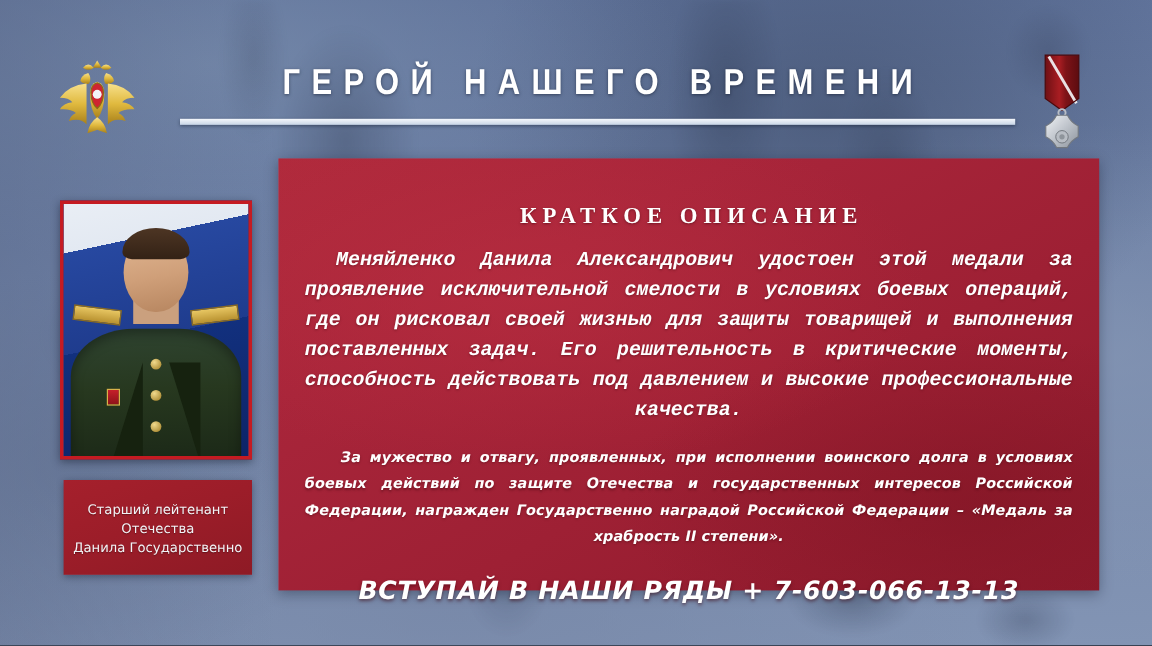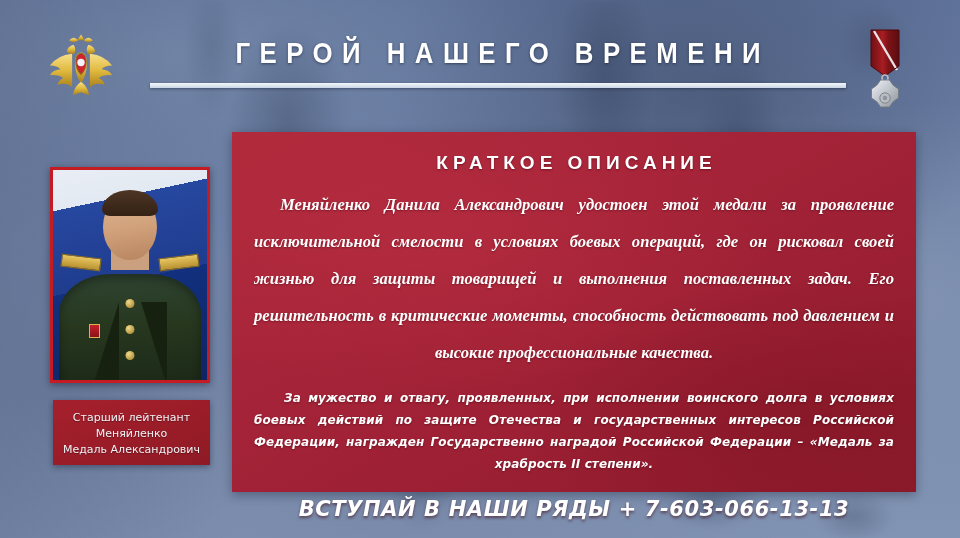--- a/index.html
+++ b/index.html
@@ -49,21 +49,21 @@
   }
   .bg-tint-left {
     position: absolute;
     left: 0; top: 0; bottom: 0; width: 24%;
     background: linear-gradient(90deg, rgba(92,106,138,.45), rgba(92,106,138,0));
   }
 
   
   .header {
     position: absolute;
-    left: 0; top: 0;
+    left: 0; top: 16px;
     width: 960px;
     height: 126px;
   }
   .emblem {
     position: absolute;
     left: 44px; top: 30px;
     width: 74px; height: 74px;
   }
   .medal {
     position: absolute;
@@ -190,21 +190,21 @@
     border-radius: 50%;
     background: radial-gradient(circle at 35% 32%, #f0d98c, #9c7a20);
   }
   .portrait .btn1 { bottom: 72px; }
   .portrait .btn2 { bottom: 46px; }
   .portrait .btn3 { bottom: 20px; }
 
   .caption-box {
     position: absolute;
     left: 53px; top: 400px;
-    width: 157px; height: 65px;
+    width: 157px; height: 79px;
     background: linear-gradient(160deg, #a5202c 0%, #9c1d29 45%, #8e1a25 100%);
     box-shadow: 0 2px 6px rgba(10,18,34,.40);
     display: flex;
     flex-direction: column;
     align-items: center;
     justify-content: center;
     box-sizing: border-box;
     padding: 2px 4px 0;
   }
   .caption-line {
@@ -226,35 +226,35 @@
       radial-gradient(ellipse 70% 60% at 30% 30%, rgba(190,48,66,.50), rgba(190,48,66,0) 70%),
       radial-gradient(ellipse 60% 55% at 85% 80%, rgba(126,20,34,.55), rgba(126,20,34,0) 72%),
       linear-gradient(152deg, #b02a3c 0%, #a8253a 28%, #9e2034 60%, #8d1a2c 100%);
     box-shadow: 0 3px 10px rgba(10,18,34,.35);
     box-sizing: border-box;
     padding: 18px 22px 0;
   }
   .panel-heading {
     color: #ffffff;
     text-align: center;
-    font-family: Liberation Sans, sans-serif;
+    font-family: Liberation Serif, serif;
     font-weight: 700;
     font-size: 19px;
     letter-spacing: 5px;
     text-indent: 5px;
-    margin: 2px 0 12px;
+    margin: 20px 0 12px;
     text-shadow: 0 1px 2px rgba(60,6,14,.55);
   }
   .para {
     color: #ffffff;
-    font-family: Liberation Serif, serif;
+    font-family: Liberation Mono, monospace;
     font-style: italic;
     font-weight: 700;
     font-size: 16.6px;
-    line-height: 37px;
+    line-height: 25px;
     text-align: justify;
     text-align-last: center;
     text-indent: 26px;
     margin: 0 0 4px;
     text-shadow: 0 1px 2px rgba(60,6,14,.45);
   }
   .para-2 {
     font-family: "DejaVu Sans", sans-serif;
     font-style: italic;
     font-weight: 700;
@@ -362,22 +362,22 @@
       <div class="hair"></div>
       <div class="badge"></div>
       <div class="btn1"></div>
       <div class="btn2"></div>
       <div class="btn3"></div>
     </div>
   </div>
 
   <div class="caption-box">
     <div class="caption-line">Старший лейтенант</div>
-    <div class="caption-line">Меняйленко</div>
-    <div class="caption-line">Медаль Александрович</div>
+    <div class="caption-line">Отечества</div>
+    <div class="caption-line">Данила Государственно</div>
   </div>
 
   <div class="panel">
     <div class="panel-heading">КРАТКОЕ ОПИСАНИЕ</div>
     <p class="para">Меняйленко Данила Александрович удостоен этой медали за проявление исключительной смелости в условиях боевых операций, где он рисковал своей жизнью для защиты товарищей и выполнения поставленных задач. Его решительность в критические моменты, способность действовать под давлением и высокие профессиональные качества.</p>
     <p class="para para-2">За мужество и отвагу, проявленных, при исполнении воинского долга в условиях боевых действий по защите Отечества и государственных интересов Российской Федерации, награжден Государственно наградой Российской Федерации – «Медаль за храбрость II степени».</p>
     <div class="cta">ВСТУПАЙ В НАШИ РЯДЫ + 7-603-066-13-13</div>
   </div>
 
 </div>

